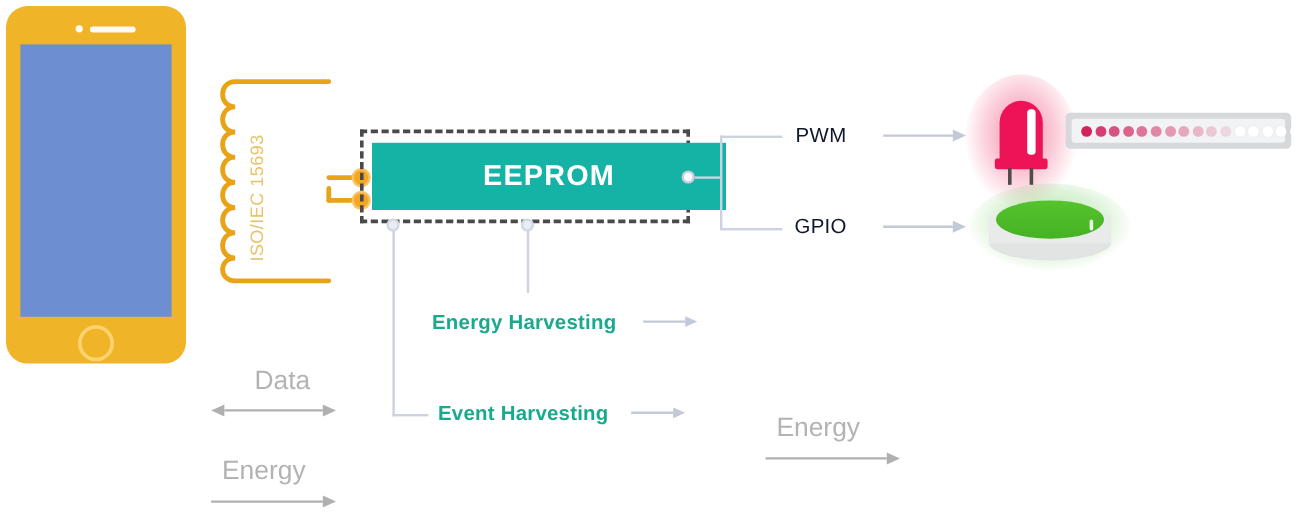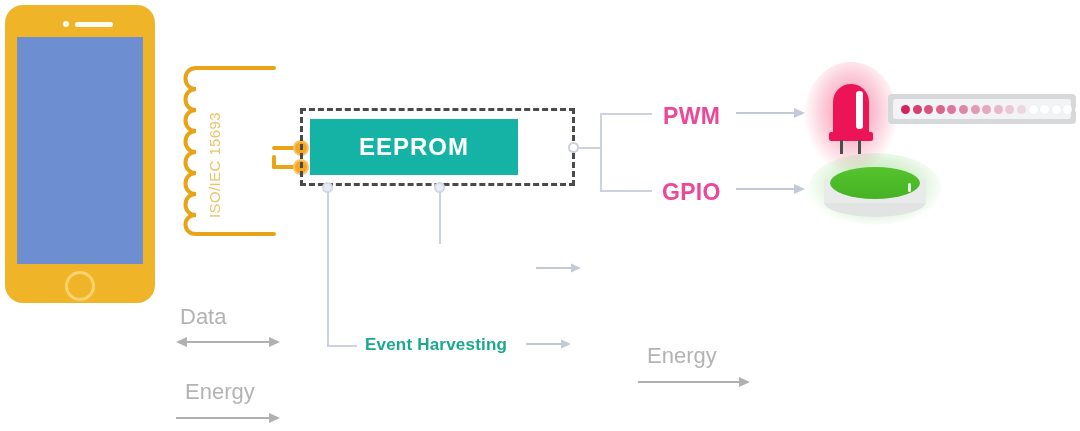--- a/index.html
+++ b/index.html
@@ -49,40 +49,40 @@
     position:absolute;width:12px;height:12px;border-radius:50%;
     background:#f5a623;box-shadow:0 0 0 2px #f7c566;
   }
 
   
   .chip-dash{
     position:absolute;left:300px;top:108px;width:275px;height:78px;
     border:3px dashed #4a4a4a;box-sizing:border-box;
   }
   .eeprom{
-    position:absolute;left:310px;top:119px;width:208px;height:56px;
+    position:absolute;left:310px;top:119px;width:295px;height:56px;
     background:#14b3a6;
     color:#ffffff;font-size:24px;font-weight:bold;letter-spacing:1px;
     display:flex;align-items:center;justify-content:center;
   }
   .chip-port{
     position:absolute;left:568px;top:142px;width:11px;height:11px;
     border-radius:50%;background:#ffffff;border:2px solid #c9cfdd;box-sizing:border-box;
   }
   .pin{
     position:absolute;width:11px;height:11px;border-radius:50%;
     background:#e9ecf3;border:2px solid #d3d8e4;box-sizing:border-box;
   }
   .wire{position:absolute;background:#ccd2e0;}
   .wire.v{width:2px;}
   .wire.h{height:2px;}
 
   
   .io-label{
-    position:absolute;color:#ec4899;font-size:23px;font-weight:bold;
+    position:absolute;color:#0f172a;font-size:17px;font-weight:normal;
     letter-spacing:.3px;white-space:nowrap;
   }
   .fn-label{
     position:absolute;color:#19a98d;font-size:17px;font-weight:bold;
     letter-spacing:.2px;white-space:nowrap;
   }
   .gray-label{
     position:absolute;color:#b3b3b3;font-size:22px;white-space:nowrap;
   }
   .arrow{position:absolute;}
@@ -200,36 +200,37 @@
       <path d="M58 2 L69 7 L58 12 Z" fill="#c3c9d6"></path>
     </svg>
   </div>
   <div class="arrow" style="left:736px;top:182px;">
     <svg width="70" height="14" viewBox="0 0 70 14">
       <line x1="0" y1="7" x2="58" y2="7" stroke="#c3c9d6" stroke-width="2"></line>
       <path d="M58 2 L69 7 L58 12 Z" fill="#c3c9d6"></path>
     </svg>
   </div>
 
+  <div class="fn-label" style="left:360px;top:259px;">Energy Harvesting</div>
   <div class="arrow" style="left:536px;top:261px;">
     <svg width="46" height="14" viewBox="0 0 46 14">
       <line x1="0" y1="7" x2="35" y2="7" stroke="#c3c9d6" stroke-width="2"></line>
       <path d="M35 2.5 L45 7 L35 11.5 Z" fill="#c3c9d6"></path>
     </svg>
   </div>
 
   <div class="fn-label" style="left:365px;top:335px;">Event Harvesting</div>
   <div class="arrow" style="left:526px;top:337px;">
     <svg width="46" height="14" viewBox="0 0 46 14">
       <line x1="0" y1="7" x2="35" y2="7" stroke="#c3c9d6" stroke-width="2"></line>
       <path d="M35 2.5 L45 7 L35 11.5 Z" fill="#c3c9d6"></path>
     </svg>
   </div>
 
-  <div class="gray-label" style="left:180px;top:304px;">Data</div>
+  <div class="gray-label" style="left:212px;top:304px;">Data</div>
   <div class="arrow" style="left:176px;top:335px;">
     <svg width="104" height="14" viewBox="0 0 104 14">
       <line x1="11" y1="7" x2="93" y2="7" stroke="#b0b0b0" stroke-width="2"></line>
       <path d="M11 2 L0 7 L11 12 Z" fill="#b0b0b0"></path>
       <path d="M93 2 L104 7 L93 12 Z" fill="#b0b0b0"></path>
     </svg>
   </div>
 
   <div class="gray-label" style="left:185px;top:379px;">Energy</div>
   <div class="arrow" style="left:176px;top:411px;">

